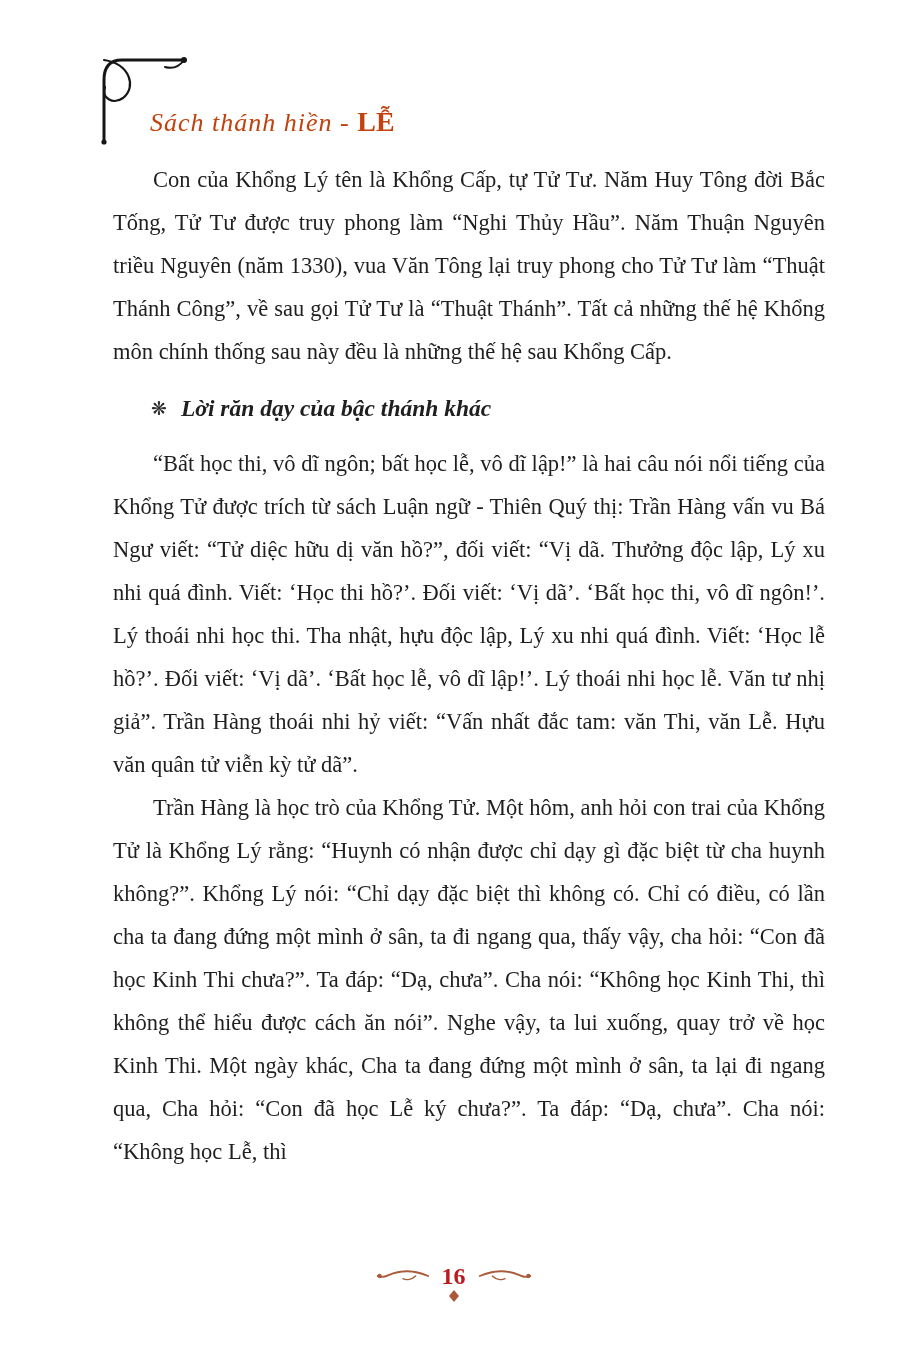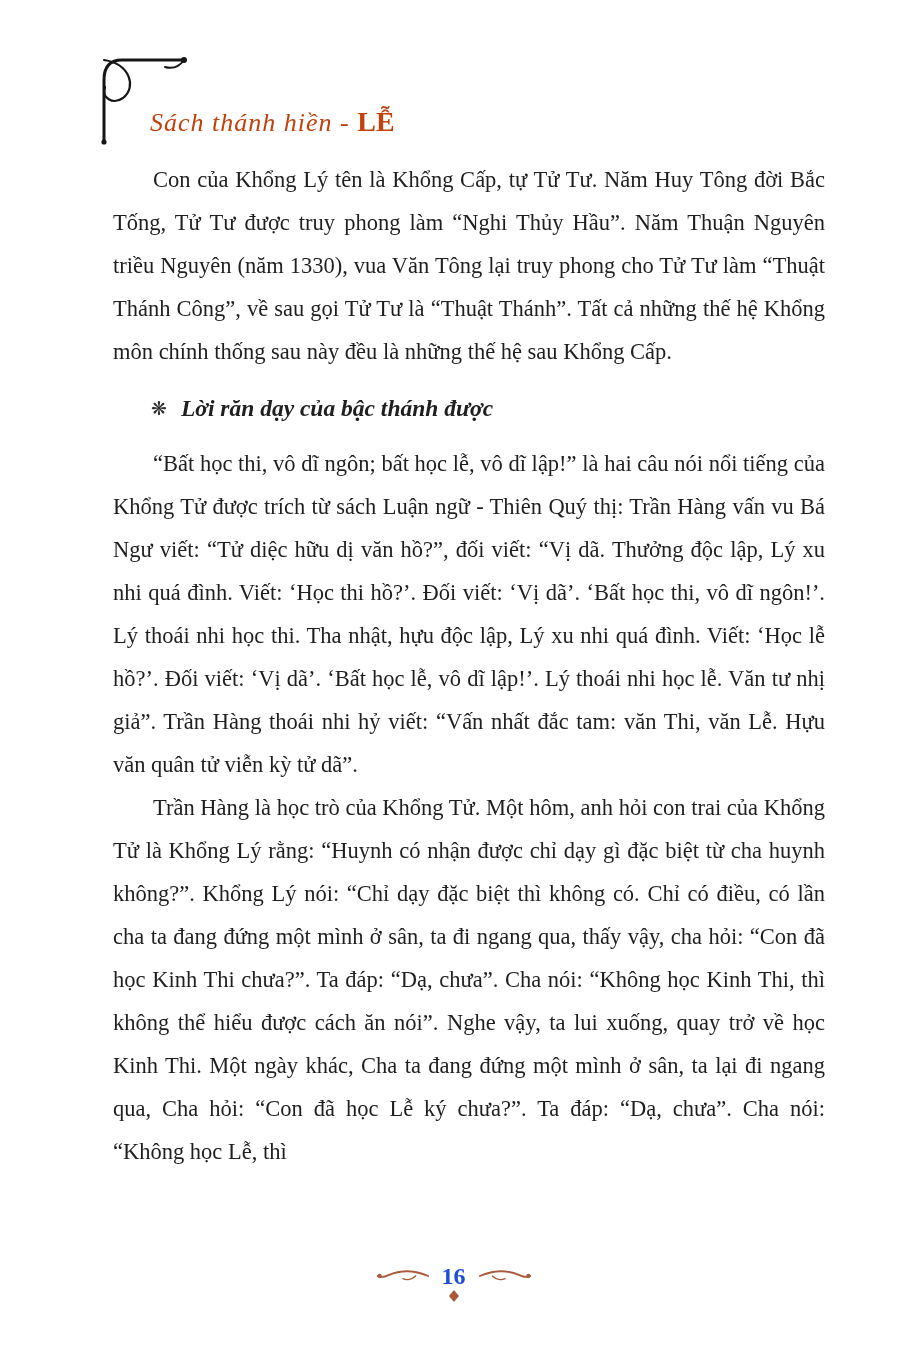--- a/index.html
+++ b/index.html
@@ -39,21 +39,21 @@
   .heading .heading-icon {
     font-style: normal; font-weight: normal; font-size: 19px; color: #2c2c2c;
     font-family: "DejaVu Sans", sans-serif; line-height: 1;
   }
   .footer {
     position: absolute; left: 0; right: 0; bottom: 58px;
     display: flex; flex-direction: column; align-items: center; gap: 2px;
   }
   .folio { display: inline-flex; align-items: center; gap: 10px; }
   .page-number {
-    font-weight: bold; font-size: 24px; color: #1d4ed8; line-height: 1;
+    font-weight: bold; font-size: 24px; color: #b91c1c; line-height: 1;
     padding: 0 2px;
   }
   .flourish, .finial { display: block; }
 </style>
 </head>
 <body>
 
 <div class="page">
 
   <header>
@@ -71,21 +71,21 @@
     <div class="running-title">
       <span>Sách thánh hiền</span><span> - </span><span class="vol">LỄ</span>
     </div>
   </header>
 
   <main class="text-block">
     <div id="content">
         <p class="para indent"><span>Con của Khổng Lý tên là Khổng Cấp, tự Tử Tư. Năm Huy Tông đời Bắc Tống, Tử Tư được truy phong làm “Nghi Thủy Hầu”. Năm Thuận Nguyên triều Nguyên (năm 1330), vua Văn Tông lại truy phong cho Tử Tư làm “Thuật Thánh Công”, về sau gọi Tử Tư là “Thuật Thánh”. Tất cả những thế hệ Khổng môn chính thống sau này đều là những thế hệ sau Khổng Cấp.</span></p>
         <div class="heading">
           <span class="heading-icon">❋</span>
-          <span>Lời răn dạy của bậc thánh được</span>
+          <span>Lời răn dạy của bậc thánh khác</span>
         </div>
         <p class="para indent"><span class="it">“Bất học thi, vô dĩ ngôn; bất học lễ, vô dĩ lập!”</span><span> là hai câu nói nổi tiếng của Khổng Tử được trích từ sách </span><span class="it">Luận ngữ - Thiên Quý thị</span><span>: Trần Hàng vấn vu Bá Ngư viết: </span><span class="it">“Tử diệc hữu dị văn hồ?”</span><span>, đối viết: </span><span class="it">“Vị dã. Thưởng độc lập, Lý xu nhi quá đình. Viết: ‘Học thi hồ?’. Đối viết: ‘Vị dã’. ‘Bất học thi, vô dĩ ngôn!’. Lý thoái nhi học thi. Tha nhật, hựu độc lập, Lý xu nhi quá đình. Viết: ‘Học lễ hồ?’. Đối viết: ‘Vị dã’. ‘Bất học lễ, vô dĩ lập!’. Lý thoái nhi học lễ. Văn tư nhị giả”</span><span>. Trần Hàng thoái nhi hỷ viết: </span><span class="it">“Vấn nhất đắc tam: văn Thi, văn Lễ. Hựu văn quân tử viễn kỳ tử dã”.</span></p>
         <p class="para indent"><span>Trần Hàng là học trò của Khổng Tử. Một hôm, anh hỏi con trai của Khổng Tử là Khổng Lý rằng: “Huynh có nhận được chỉ dạy gì đặc biệt từ cha huynh không?”. Khổng Lý nói: “Chỉ dạy đặc biệt thì không có. Chỉ có điều, có lần cha ta đang đứng một mình ở sân, ta đi ngang qua, thấy vậy, cha hỏi: “Con đã học </span><span class="it">Kinh Thi</span><span> chưa?”. Ta đáp: “Dạ, chưa”. Cha nói: “Không học </span><span class="it">Kinh Thi</span><span>, thì không thể hiểu được cách ăn nói”. Nghe vậy, ta lui xuống, quay trở về học </span><span class="it">Kinh Thi</span><span>. Một ngày khác, Cha ta đang đứng một mình ở sân, ta lại đi ngang qua, Cha hỏi: “Con đã học </span><span class="it">Lễ ký</span><span> chưa?”. Ta đáp: “Dạ, chưa”. Cha nói: “Không học </span><span class="it">Lễ</span><span>, thì</span></p>
       </div>
   </main>
 
   <footer class="footer">
     <div class="folio">
       <svg class="flourish" width="54" height="18" viewBox="0 0 60 20">
         <path d="M58 10 C42 3 28 3 14 9 C8 12 3 11 2 10" stroke="#a85a3a" fill="none" stroke-width="2" stroke-linecap="round"></path>

